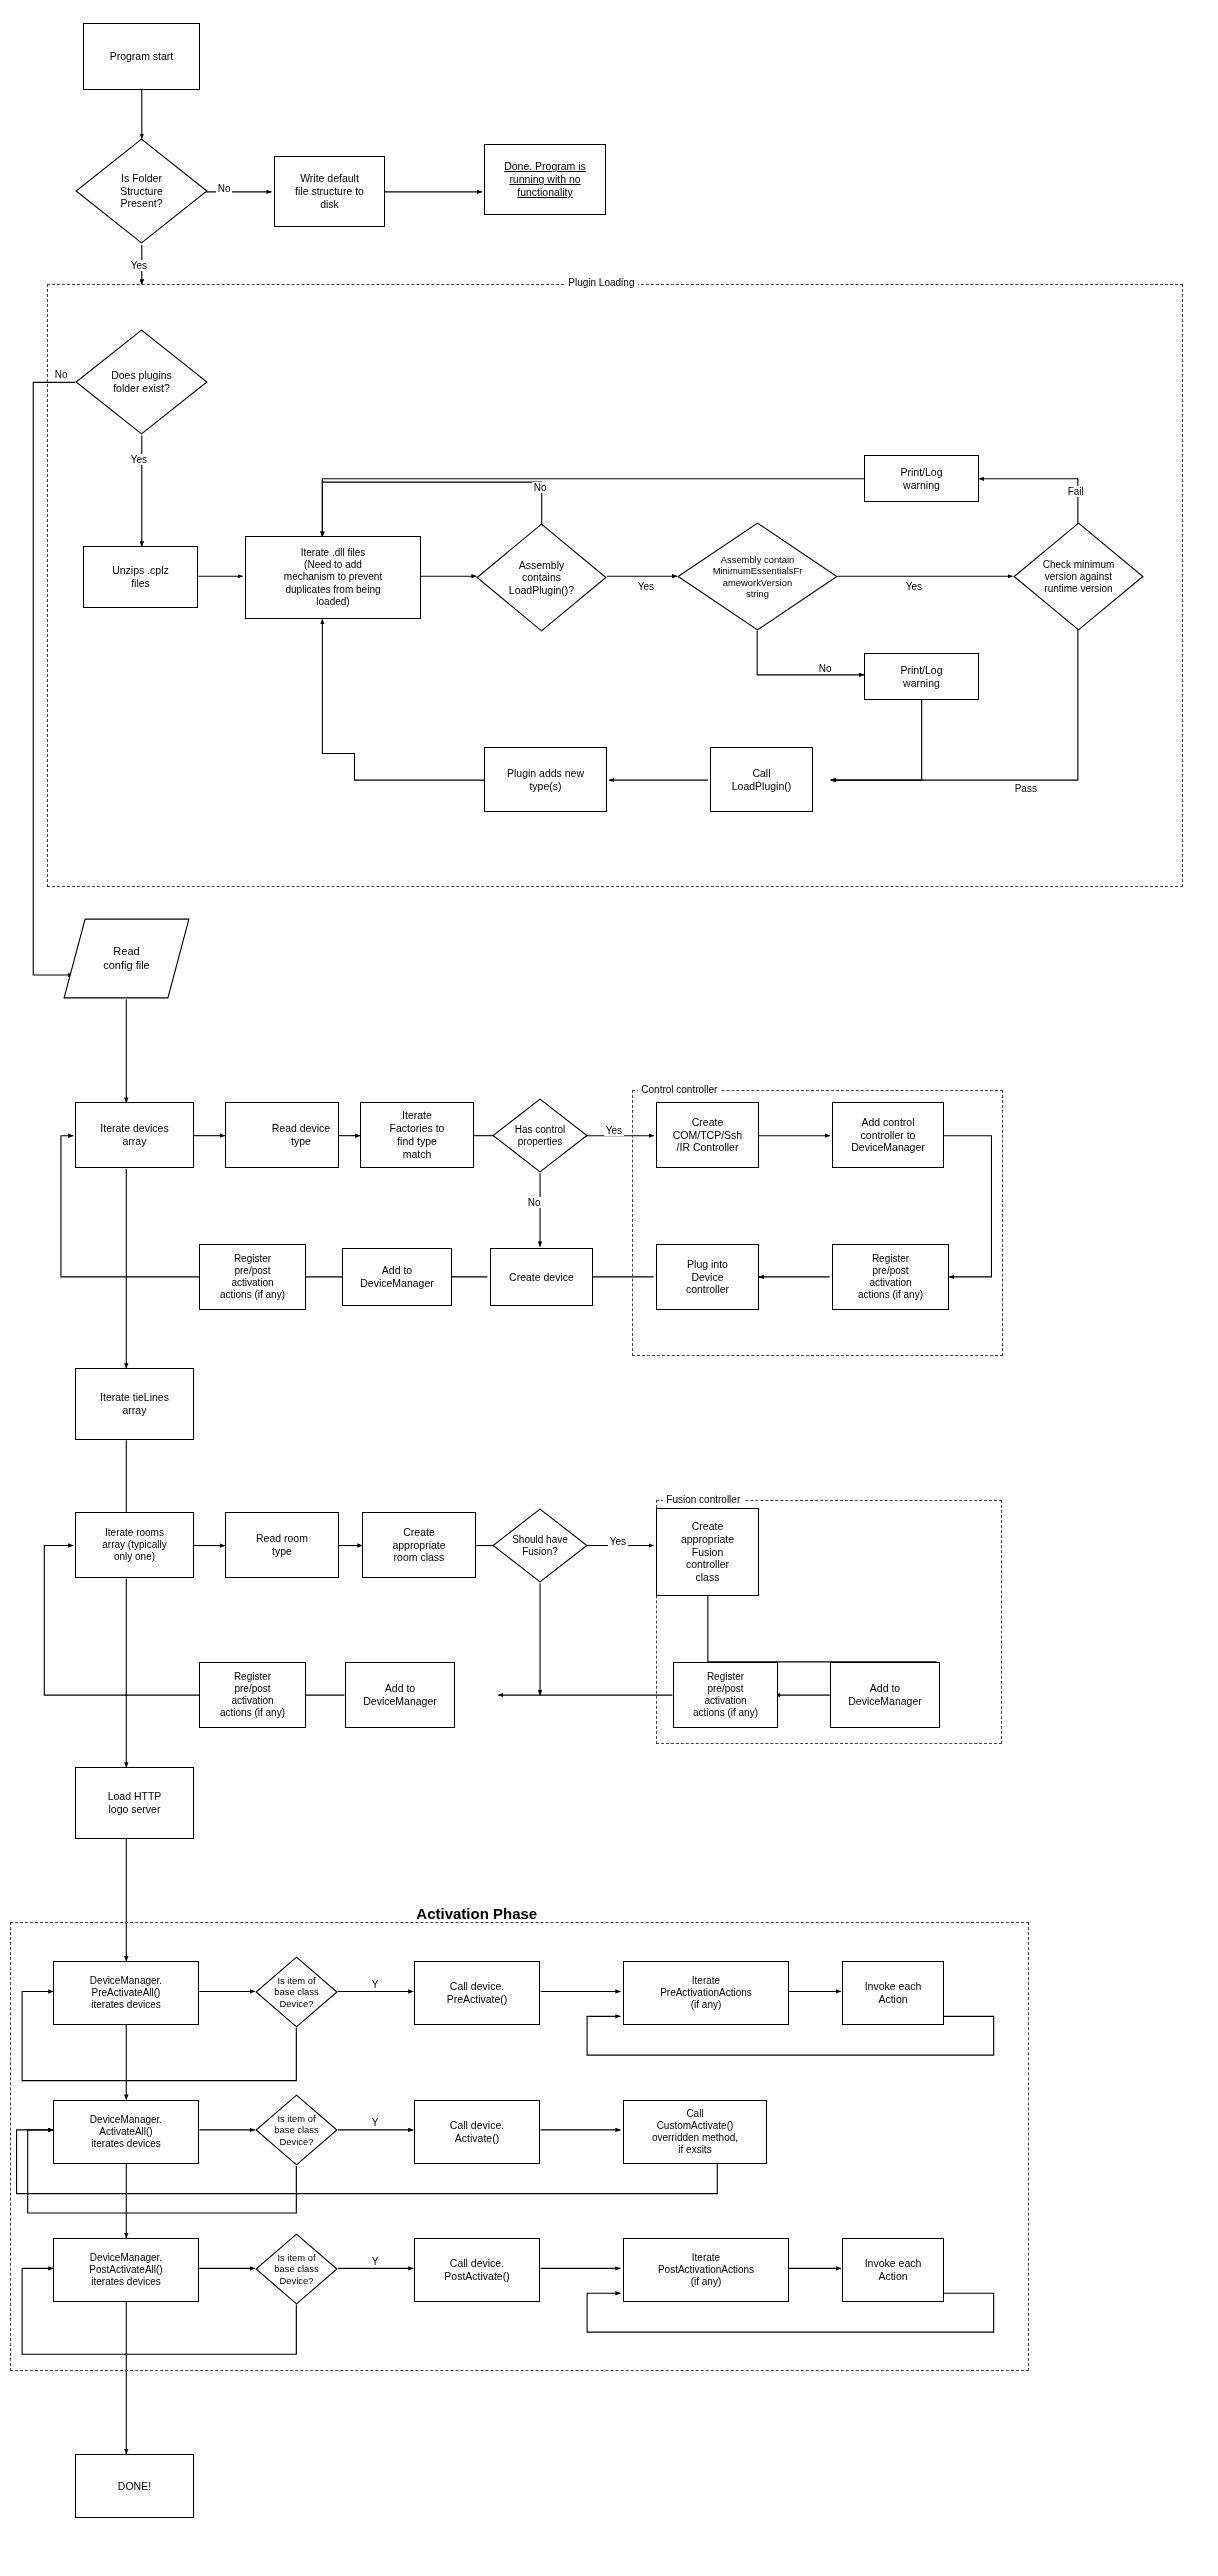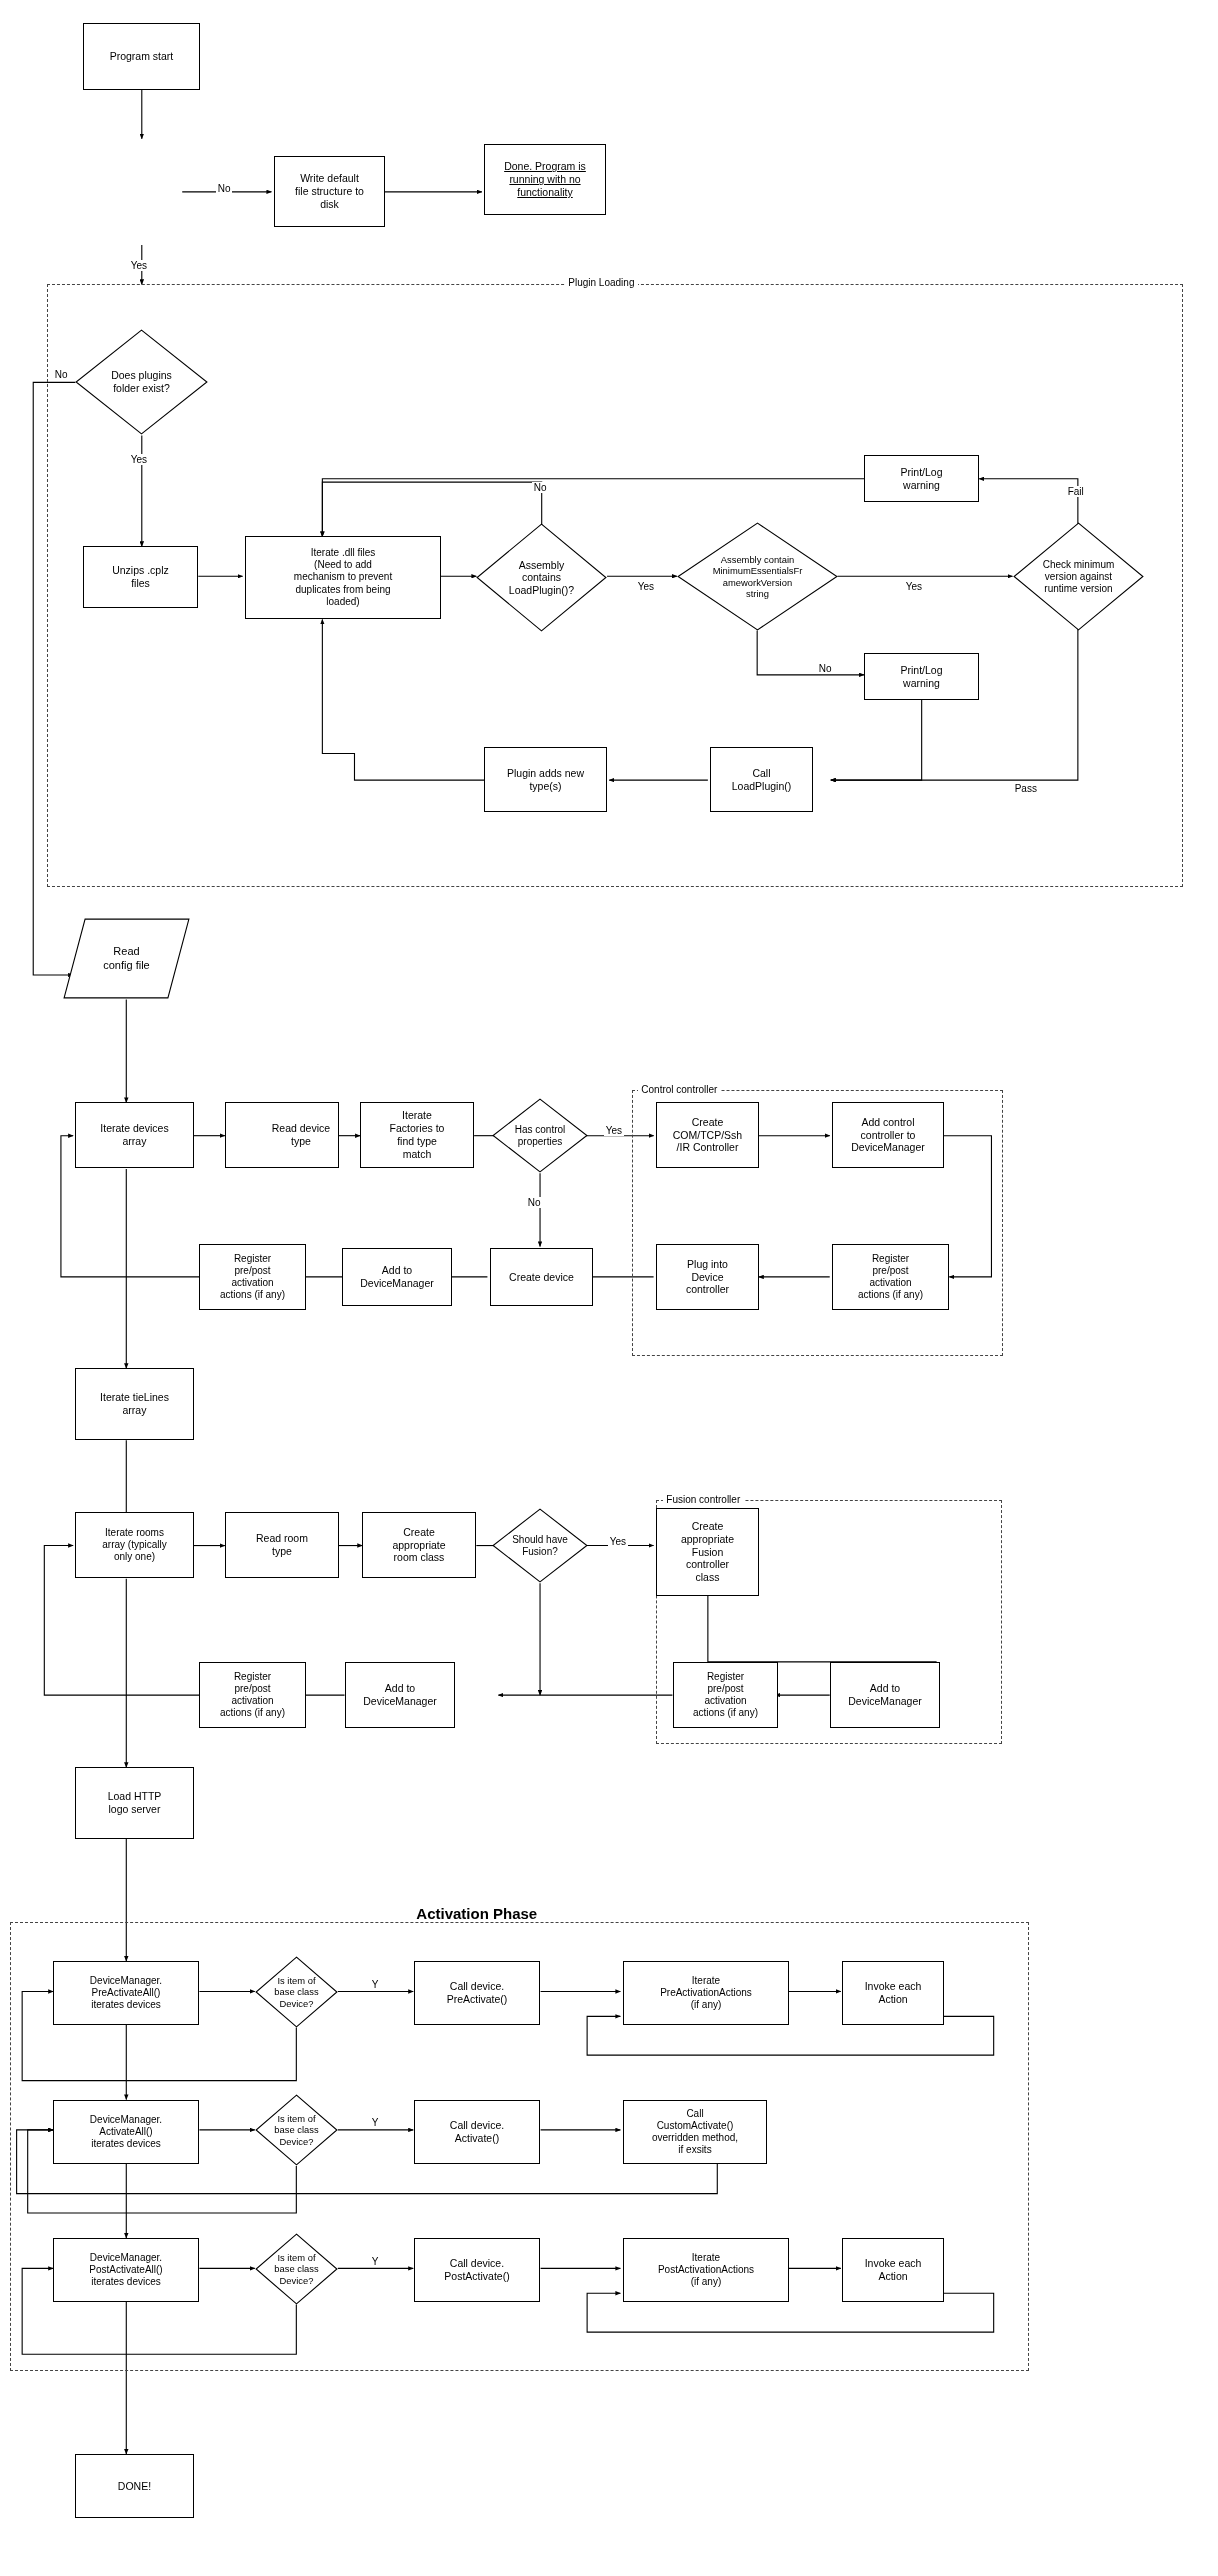--- a/index.html
+++ b/index.html
@@ -247,39 +247,47 @@
   <div class="group-title" style="left:638px; top:1084px;">Control controller</div>
 
   <div class="group" style="left:656px; top:1500px; width:346px; height:244px;"></div>
   <div class="group-title" style="left:663px; top:1494px;">Fusion controller</div>
 
   <div class="group" style="left:10px; top:1922px; width:1019px; height:449px;"></div>
   <div class="group-title big" style="left:413px; top:1905px;">Activation Phase</div>
 
   <div class="node" style="left:83px; top:23px; width:117px; height:67px;">Program start</div>
 
+  <div class="diamond" style="left:75px; top:138px; width:133px; height:106px;">
+    <svg class="dshape" viewBox="0 0 240 192" preserveAspectRatio="none">
+        <polygon points="120,2 238,96 120,190 2,96" fill="#ffffff" stroke="#000000" stroke-width="2"></polygon>
+      </svg>
+    <div class="dlabel">Is Folder
+Structure
+Present?</div>
+  </div>
 
   <div class="node" style="left:274px; top:156px; width:111px; height:71px;">Write default
 file structure to
 disk</div>
   <div class="node" style="left:484px; top:144px; width:122px; height:71px;text-decoration:underline;">Done.  Program is
 running with no
 functionality</div>
 
   <div class="diamond" style="left:75px; top:329px; width:133px; height:106px;">
     <svg class="dshape" viewBox="0 0 240 192" preserveAspectRatio="none">
         <polygon points="120,2 238,96 120,190 2,96" fill="#ffffff" stroke="#000000" stroke-width="2"></polygon>
       </svg>
     <div class="dlabel">Does plugins
 folder exist?</div>
   </div>
 
   <div class="node" style="left:83px; top:546px; width:115px; height:62px;">Unzips .cplz
 files</div>
-  <div class="node small" style="left:245px; top:536px; width:196px; height:83px;">Iterate .dll files
+  <div class="node small" style="left:245px; top:536px; width:176px; height:83px;">Iterate .dll files
 (Need to add
 mechanism to prevent
 duplicates from being
 loaded)</div>
 
   <div class="diamond" style="left:677px; top:522px; width:161px; height:109px;">
     <svg class="dshape" viewBox="0 0 290 196" preserveAspectRatio="none">
         <polygon points="145,2 288,98 145,194 2,98" fill="#ffffff" stroke="#000000" stroke-width="2"></polygon>
       </svg>
     <div class="dlabel small" style="font-size:9.4px;">Assembly contain

